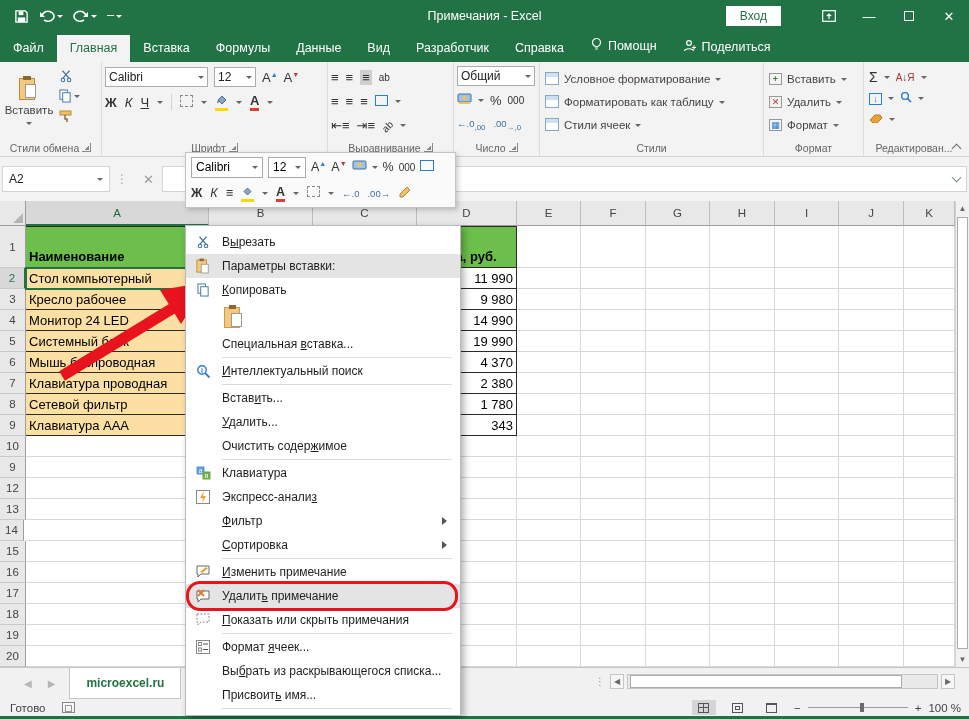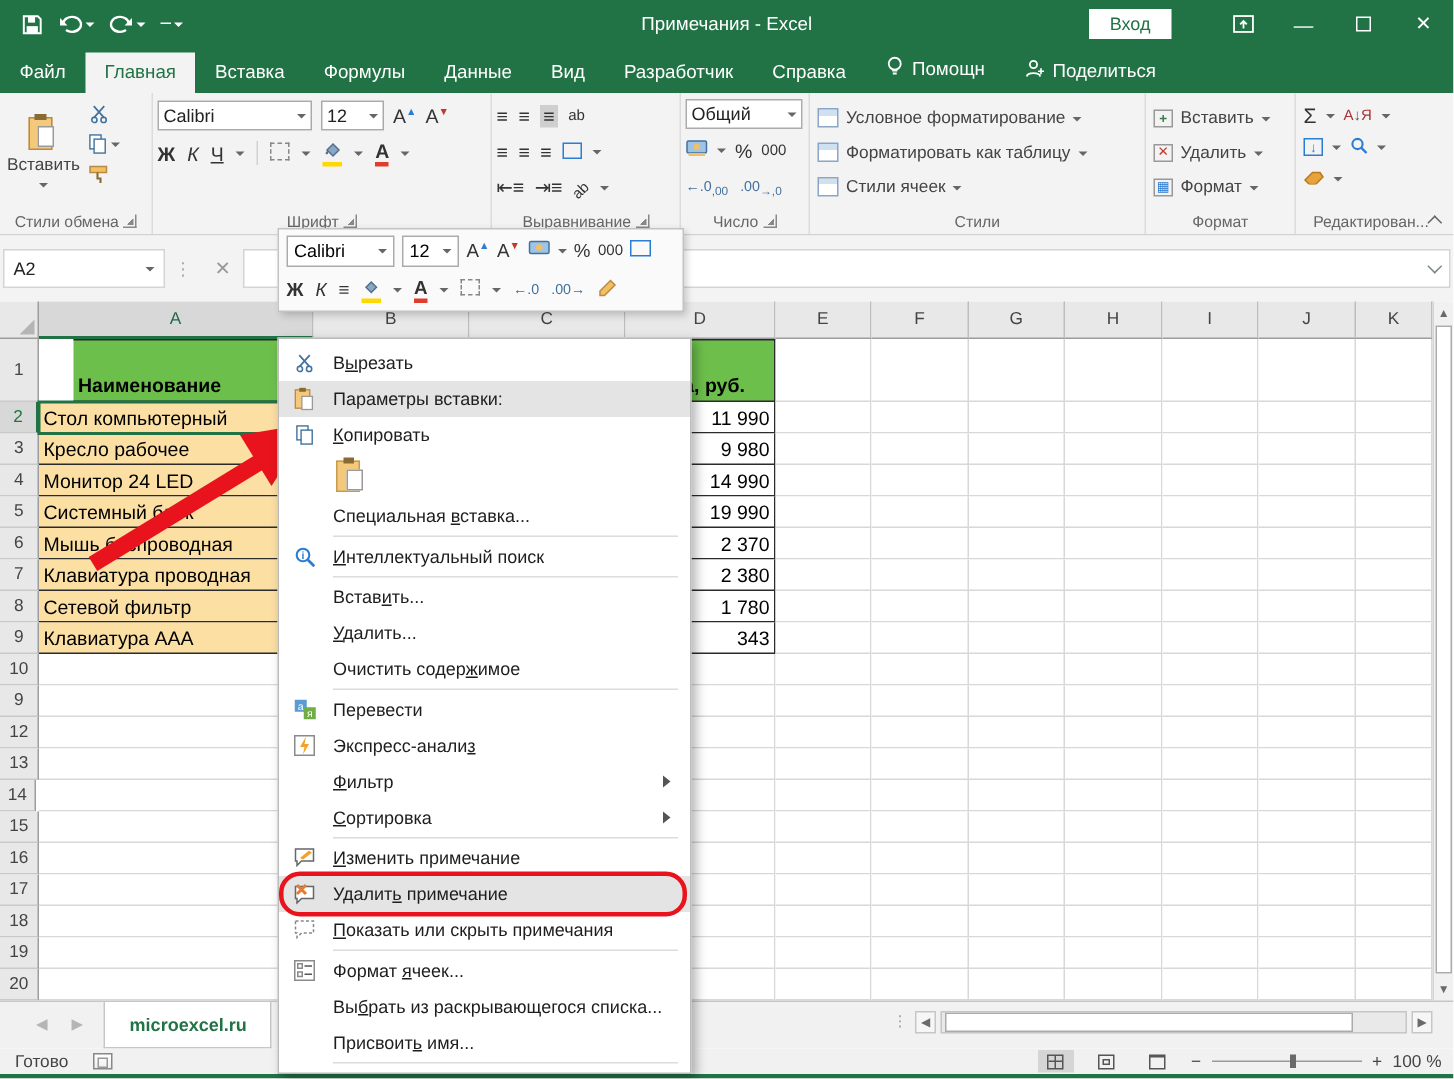--- a/index.html
+++ b/index.html
@@ -438,21 +438,21 @@
     <div class="hdr" style="left: 313px; top: 0px; width: 104px; height: 25px;">C</div>
     <div class="hdr" style="left: 417px; top: 0px; width: 100px; height: 25px;">D</div>
     <div class="hdr" style="left: 517px; top: 0px; width: 64px; height: 25px;">E</div>
     <div class="hdr" style="left: 581px; top: 0px; width: 65px; height: 25px;">F</div>
     <div class="hdr" style="left: 646px; top: 0px; width: 64px; height: 25px;">G</div>
     <div class="hdr" style="left: 710px; top: 0px; width: 65px; height: 25px;">H</div>
     <div class="hdr" style="left: 775px; top: 0px; width: 64px; height: 25px;">I</div>
     <div class="hdr" style="left: 839px; top: 0px; width: 65px; height: 25px;">J</div>
     <div class="hdr" style="left: 904px; top: 0px; width: 51px; height: 25px;">K</div>
     <div class="gut" style="left: 0px; top: 25px; width: 26px; height: 42px;">1</div>
-    <div class="cell tbl ghead" style="left: 26px; top: 25px; width: 183px; height: 42px; margin-left: 23px;">Наименование</div>
+    <div class="cell tbl ghead" style="left: 26px; top: 25px; width: 183px; height: 42px;">Наименование</div>
     <div class="cell tbl ghead" style="left: 209px; top: 25px; width: 104px; height: 42px;"></div>
     <div class="cell tbl ghead" style="left: 313px; top: 25px; width: 104px; height: 42px;"></div>
     <div class="cell tbl ghead" style="left: 417px; top: 25px; width: 100px; height: 42px;">Сумма, руб.</div>
     <div class="cell" style="left: 517px; top: 25px; width: 64px; height: 42px;"></div>
     <div class="cell" style="left: 581px; top: 25px; width: 65px; height: 42px;"></div>
     <div class="cell" style="left: 646px; top: 25px; width: 64px; height: 42px;"></div>
     <div class="cell" style="left: 710px; top: 25px; width: 65px; height: 42px;"></div>
     <div class="cell" style="left: 775px; top: 25px; width: 64px; height: 42px;"></div>
     <div class="cell" style="left: 839px; top: 25px; width: 65px; height: 42px;"></div>
     <div class="cell" style="left: 904px; top: 25px; width: 51px; height: 42px;"></div>
@@ -501,21 +501,21 @@
     <div class="cell" style="left: 581px; top: 130px; width: 65px; height: 21px;"></div>
     <div class="cell" style="left: 646px; top: 130px; width: 64px; height: 21px;"></div>
     <div class="cell" style="left: 710px; top: 130px; width: 65px; height: 21px;"></div>
     <div class="cell" style="left: 775px; top: 130px; width: 64px; height: 21px;"></div>
     <div class="cell" style="left: 839px; top: 130px; width: 65px; height: 21px;"></div>
     <div class="cell" style="left: 904px; top: 130px; width: 51px; height: 21px;"></div>
     <div class="gut" style="left: 0px; top: 151px; width: 26px; height: 21px;">6</div>
     <div class="cell tbl tan" style="left: 26px; top: 151px; width: 183px; height: 21px;">Мышь беспроводная</div>
     <div class="cell tbl tan" style="left: 209px; top: 151px; width: 104px; height: 21px;"></div>
     <div class="cell tbl tan" style="left: 313px; top: 151px; width: 104px; height: 21px;"></div>
-    <div class="cell tbl num" style="left: 417px; top: 151px; width: 100px; height: 21px;">2 370</div>
+    <div class="cell tbl num" style="left: 417px; top: 151px; width: 100px; height: 21px;">4 370</div>
     <div class="cell" style="left: 517px; top: 151px; width: 64px; height: 21px;"></div>
     <div class="cell" style="left: 581px; top: 151px; width: 65px; height: 21px;"></div>
     <div class="cell" style="left: 646px; top: 151px; width: 64px; height: 21px;"></div>
     <div class="cell" style="left: 710px; top: 151px; width: 65px; height: 21px;"></div>
     <div class="cell" style="left: 775px; top: 151px; width: 64px; height: 21px;"></div>
     <div class="cell" style="left: 839px; top: 151px; width: 65px; height: 21px;"></div>
     <div class="cell" style="left: 904px; top: 151px; width: 51px; height: 21px;"></div>
     <div class="gut" style="left: 0px; top: 172px; width: 26px; height: 21px;">7</div>
     <div class="cell tbl tan" style="left: 26px; top: 172px; width: 183px; height: 21px;">Клавиатура проводная</div>
     <div class="cell tbl tan" style="left: 209px; top: 172px; width: 104px; height: 21px;"></div>
@@ -802,21 +802,21 @@
     <div class="msep"></div>
     <div class="mi">
       <span class="ic">
         <svg width="15" height="14" viewBox="0 0 15 14">
           <rect x="0.5" y="0.5" width="8" height="8" fill="#5b9bd5"></rect>
           <text x="4.5" y="7" font-size="7" fill="#fff" text-anchor="middle">а</text>
           <rect x="6.5" y="5.5" width="8" height="8" fill="#70ad47"></rect>
           <text x="10.5" y="12" font-size="7" fill="#fff" text-anchor="middle">я</text>
         </svg>
       </span>
-      <span>Перевести</span>
+      <span>Клавиатура</span>
     </div>
     <div class="mi">
       <span class="ic">
         <svg width="14" height="14" viewBox="0 0 14 14">
           <rect x="0.5" y="0.5" width="13" height="13" fill="#fff" stroke="#8a8a8a"></rect>
           <path d="M8 1 4 8h3l-1 5 4-7H7z" fill="#f4a12c"></path>
         </svg>
       </span>
       <span>Экспресс-анали<u>з</u></span>
     </div>

